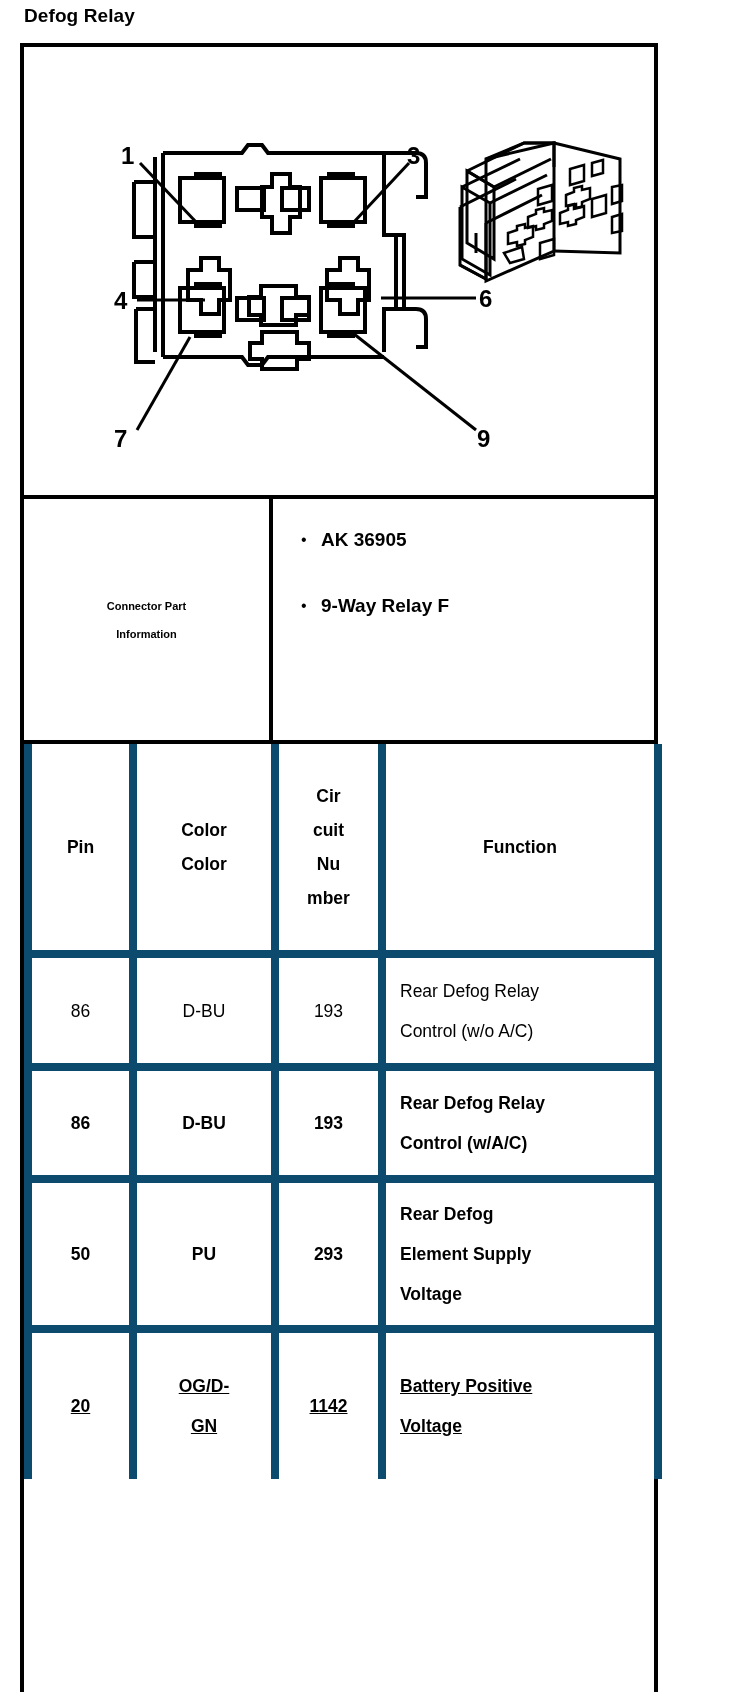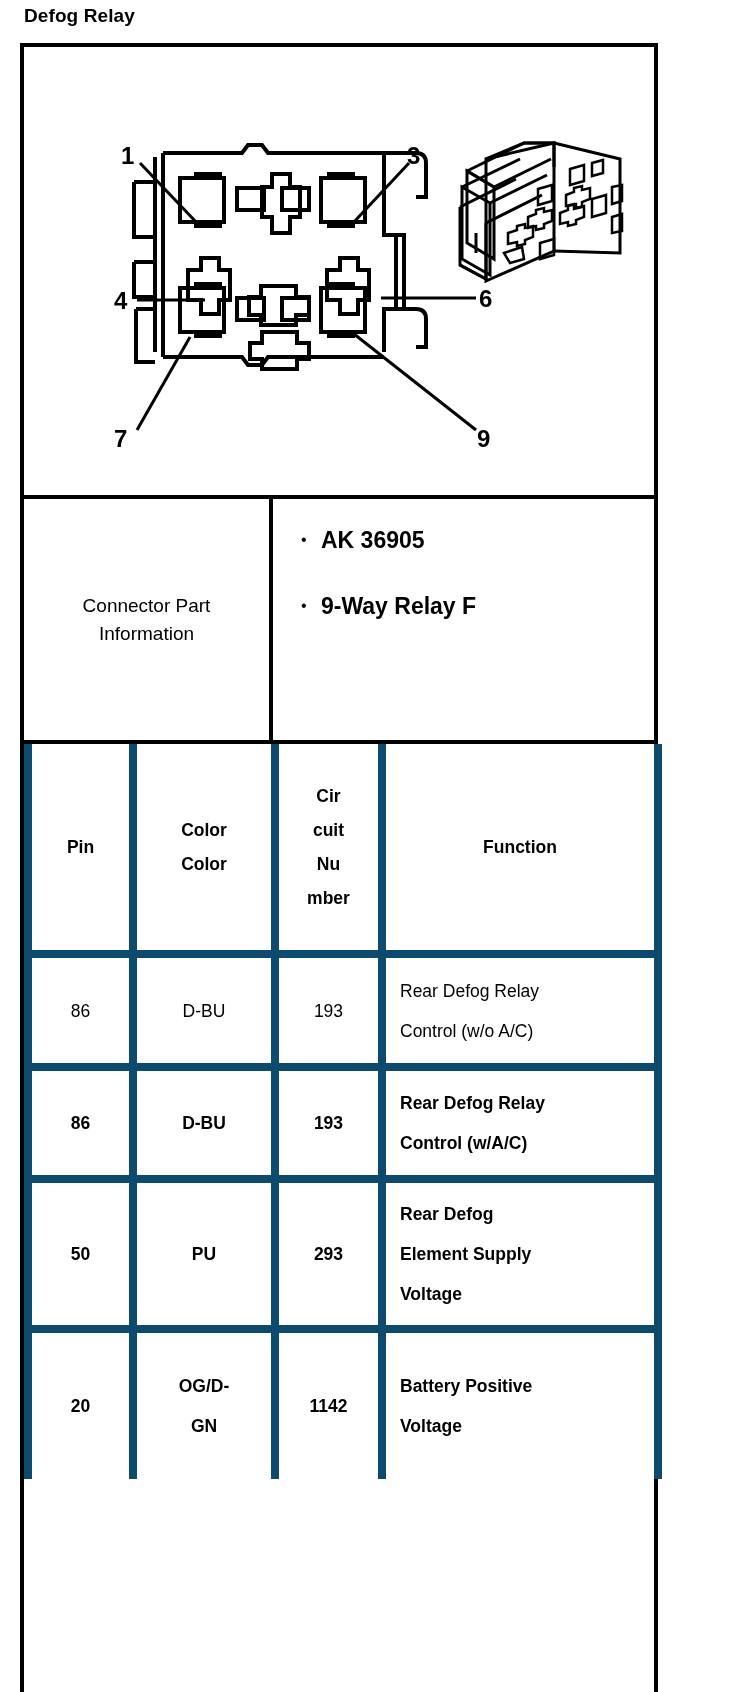--- a/index.html
+++ b/index.html
@@ -78,42 +78,42 @@
     width: 249px;
     box-sizing: border-box;
     border-right: 4px solid #000;
     display: flex;
     align-items: center;
     justify-content: center;
     text-align: center;
     padding: 0 8px;
   }
   .part-label-cell .t {
-    font-size: 19px;
-    font-weight: normal;
+    font-size: 11px;
+    font-weight: bold;
     line-height: 28px;
   }
   .part-value-cell {
     flex: 1;
     box-sizing: border-box;
     padding: 30px 0 0 28px;
   }
   .bullet-row {
     display: flex;
     align-items: flex-start;
     margin-bottom: 44px;
   }
   .bullet-dot {
     width: 20px;
     font-size: 16px;
     line-height: 22px;
     flex: none;
   }
   .bullet-text {
-    font-size: 23px;
+    font-size: 19px;
     font-weight: bold;
     line-height: 22px;
   }
 
   
   .pin-table {
     position: absolute;
     left: 0;
     top: 697px;
     width: 630px;
@@ -126,21 +126,21 @@
   .pin-table col.c-func   { width: 276px; }
 
   .pin-table th,
   .pin-table td {
     border: 8px solid #0c4a6e;
     box-sizing: border-box;
     vertical-align: middle;
     padding: 0;
   }
   .pin-table th { border-top: none; }
-  .pin-table tr:last-child td { border-bottom: none; }
+  .pin-table tr:last-child td { border-bottom: none; text-decoration: underline; }
 
   .hdr-cell {
     height: 210px;
     font-size: 17.5px;
     font-weight: bold;
     line-height: 34px;
     padding: 0 4px;
   }
 
   .cell {

